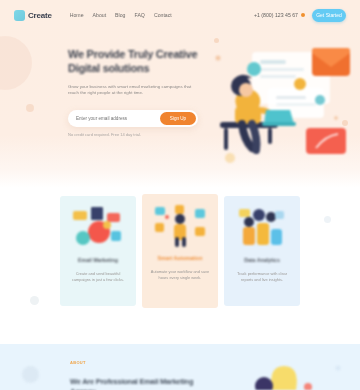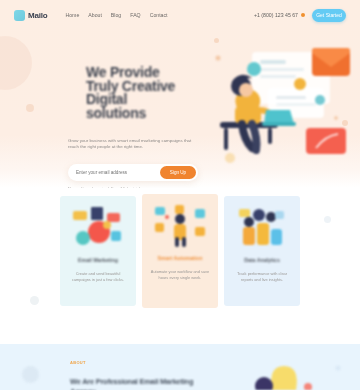--- a/index.html
+++ b/index.html
@@ -116,25 +116,25 @@
     filter: blur(.3px);
   }
 
   
   .hero-copy {
     position: absolute;
     left: 68px; top: 48px;
     width: 132px;
   }
   .hero-title {
-    font-size: 14px;
+    font-size: 11px;
     line-height: 13.5px;
     font-weight: bold;
     color: #3f4450;
-    margin: 18px;
+    margin: 0;
     letter-spacing: -.25px;
     filter: blur(.85px);
   }
   .hero-sub {
     margin: 9px 0 0 0;
     font-size: 4.4px;
     line-height: 6.4px;
     color: #8d8a88;
     filter: blur(.6px);
   }
@@ -293,21 +293,21 @@
 
   <div class="hero">
     <div class="hero-deco d1"></div>
     <div class="hero-deco d2"></div>
     <div class="hero-deco d3"></div>
     <div class="hero-deco d4"></div>
 
     <div class="navbar">
       <div class="brand">
         <div class="brand-mark"></div>
-        <div class="brand-name">Mailo</div>
+        <div class="brand-name">Create</div>
       </div>
 
       <div class="nav-links">
         <div class="nav-link">Home</div>
         <div class="nav-link">About</div>
         <div class="nav-link">Blog</div>
         <div class="nav-link">FAQ</div>
         <div class="nav-link">Contact</div>
       </div>
 

